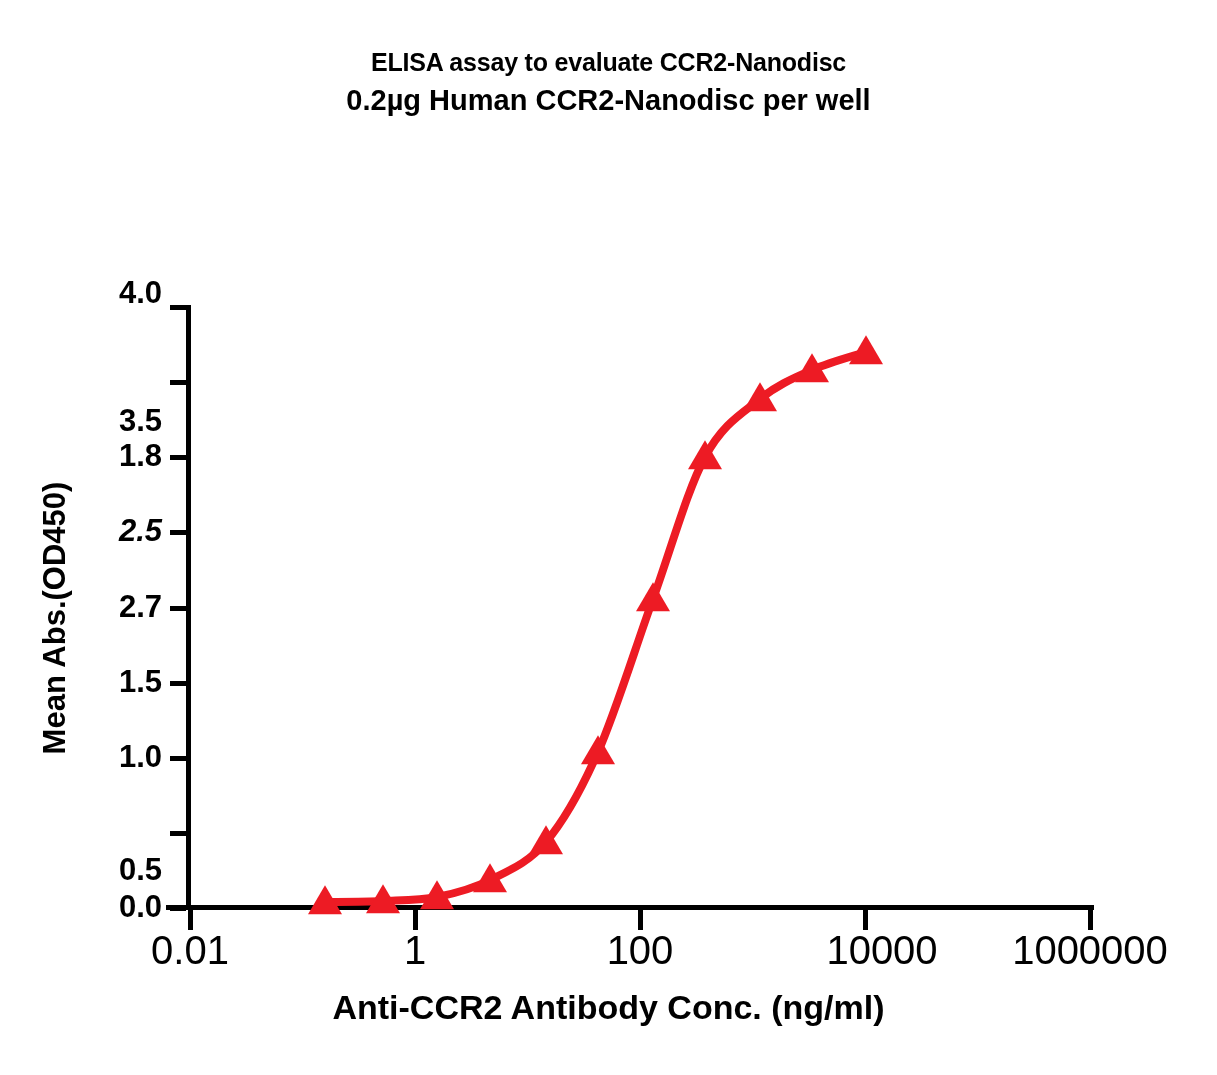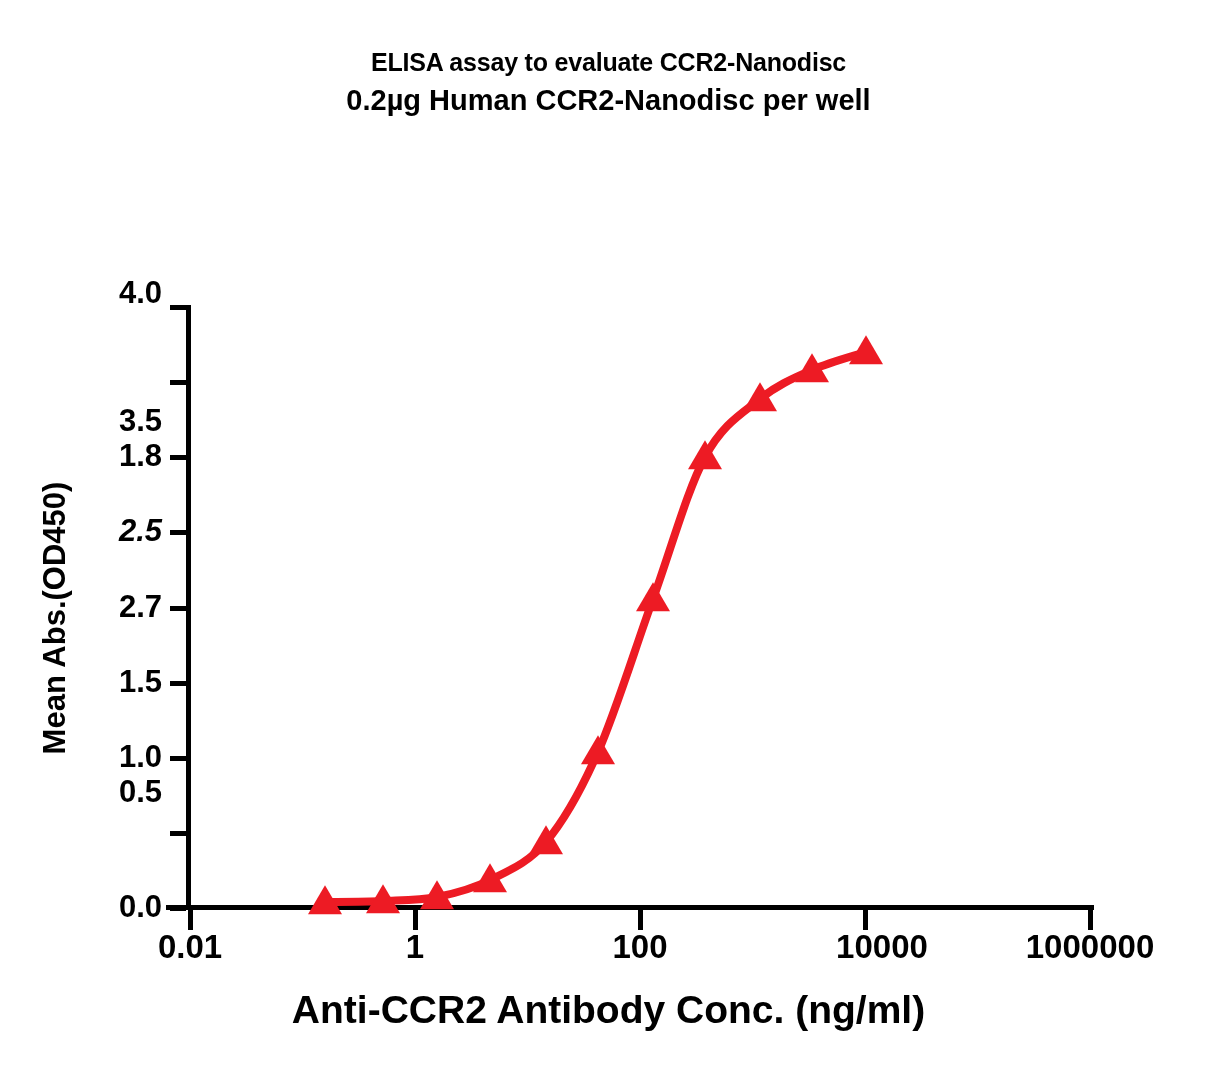--- a/index.html
+++ b/index.html
@@ -29,27 +29,27 @@
   }
   .tick-y{position:absolute;width:16px;height:5px;background:#000;left:170px;}
   .tick-x{position:absolute;height:22px;width:5px;background:#000;top:908px;}
 
   .ylabel-val{
     position:absolute;right:0;width:120px;text-align:right;
     font-size:31px;font-weight:bold;line-height:1;
   }
 
   .xlabel-val{
-    position:absolute;top:928px;font-size:33px;font-weight:bold;
+    position:absolute;top:928px;font-size:40px;font-weight:normal;
     text-align:center;white-space:nowrap;transform:translateX(-50%);
   }
 
   .axis-title-x{
     position:absolute;left:0;top:988px;width:1217px;text-align:center;
-    font-size:39px;font-weight:bold;white-space:nowrap;
+    font-size:34px;font-weight:bold;white-space:nowrap;
   }
   .axis-title-y{
     position:absolute;left:-255px;top:600px;width:620px;text-align:center;
     font-size:31px;font-weight:bold;white-space:nowrap;
     transform:rotate(-90deg);transform-origin:center center;
   }
 
   svg.curve{position:absolute;left:0;top:0;width:1217px;height:1075px;overflow:visible;}
 </style>
 </head>
@@ -62,21 +62,21 @@
     <div class="chart-subtitle">0.2µg Human CCR2-Nanodisc per well</div>
   </div>
 
   <div class="axis-y"></div>
   <div class="axis-x"></div>
 
   <div id="yticks-layer">
       <div class="tick-y" style="top: 906px;"></div>
       <div class="ylabel-val" style="position: absolute; left: 40px; width: 122px; top: 891px;">0.0</div>
       <div class="tick-y" style="top: 830.875px;"></div>
-      <div class="ylabel-val" style="position: absolute; left: 40px; width: 122px; top: 776px;">0.5</div>
+      <div class="ylabel-val" style="position: absolute; left: 40px; width: 122px; top: 854px;">0.5</div>
       <div class="tick-y" style="top: 755.75px;"></div>
       <div class="ylabel-val" style="position: absolute; left: 40px; width: 122px; top: 740.75px;">1.0</div>
       <div class="tick-y" style="top: 680.625px;"></div>
       <div class="ylabel-val" style="position: absolute; left: 40px; width: 122px; top: 665.625px;">1.5</div>
       <div class="tick-y" style="top: 605.5px;"></div>
       <div class="ylabel-val" style="position: absolute; left: 40px; width: 122px; top: 590.5px;">2.7</div>
       <div class="tick-y" style="top: 530.375px;"></div>
       <div class="ylabel-val" style="position: absolute; left: 40px; width: 122px; top: 515.375px; font-style: italic;">2.5</div>
       <div class="tick-y" style="top: 455.25px;"></div>
       <div class="ylabel-val" style="position: absolute; left: 40px; width: 122px; top: 440.25px;">1.8</div>

